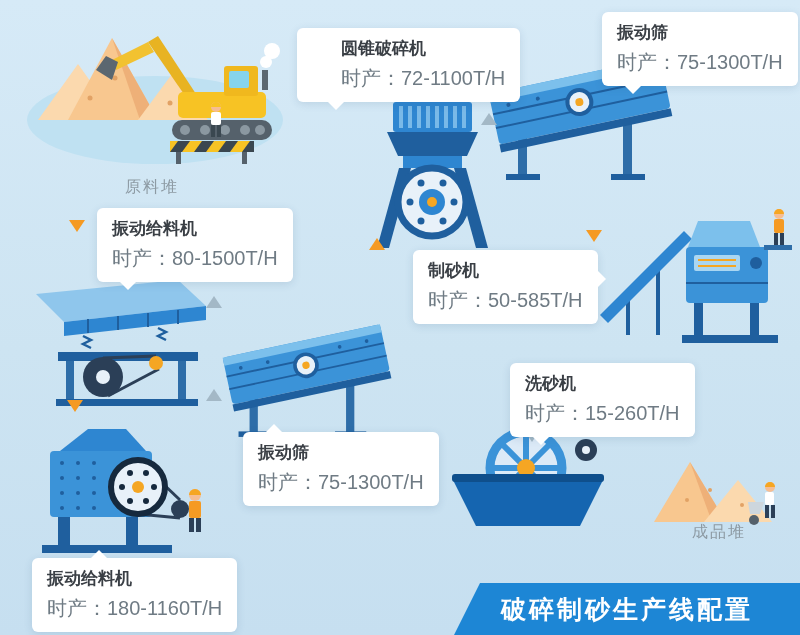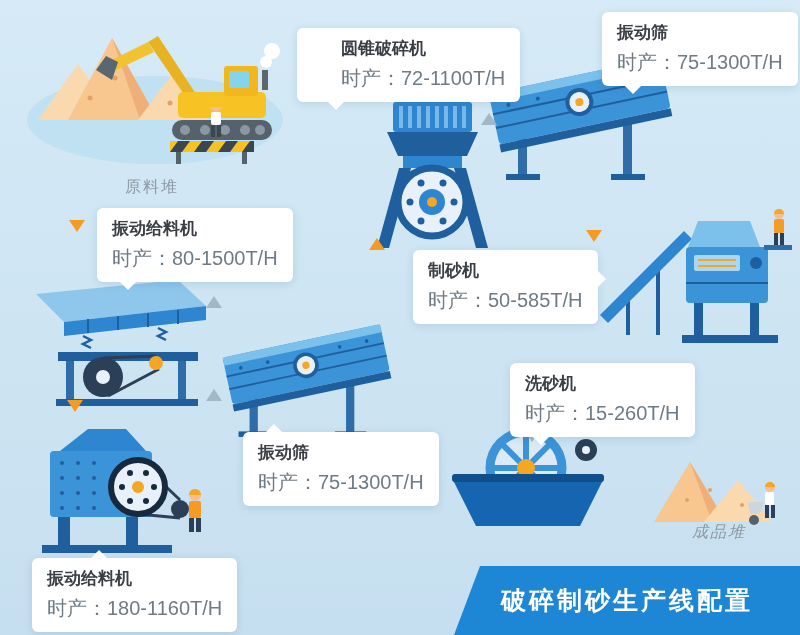--- a/index.html
+++ b/index.html
@@ -17,21 +17,21 @@
   }
   .co-title{font-size:17px; font-weight:600; color:#3a3f45; margin-bottom:5px;}
   .co-cap{font-size:20px; color:#6f7b84;}
   .tail{position:absolute; width:0; height:0; border:9px solid transparent;}
   .tail-b{bottom:-17px; border-top-color:#ffffff;}
   .tail-t{top:-17px; border-bottom-color:#ffffff;}
   .tail-r{right:-17px; border-left-color:#ffffff;}
   .pile-label{position:absolute; font-size:16px; color:#8d9aa3; letter-spacing:2px; z-index:4;}
   .arrow{position:absolute; z-index:4;}
   .banner{
-    position:absolute; right:0; bottom:0; width:346px; height:69px;
+    position:absolute; right:0; bottom:0; width:346px; height:52px;
     background:#1d86d5; clip-path:polygon(26px 0,100% 0,100% 100%,0 100%);
     display:flex; align-items:center; justify-content:center; z-index:6;
   }
   .banner span{color:#ffffff; font-size:25px; font-weight:bold; letter-spacing:3px;}
   
   #co-cone{left:297px; top:28px;padding-left:44px;}
   #co-screen-top{left:602px; top:12px;}
   #co-feeder{left:97px; top:208px;}
   #co-sandmaker{left:413px; top:250px;}
   #co-screen-mid{left:243px; top:432px;}
@@ -288,21 +288,21 @@
         <circle cx="118" cy="47" r="5" fill="#f6bd92"></circle>
         <path d="M113,47 a5,5 0 0 1 10,0" fill="#f5a623"></path>
         <rect x="113" y="52" width="9" height="13" rx="2" fill="#ffffff"></rect>
         <rect x="113" y="65" width="4" height="13" fill="#2b3f57"></rect>
         <rect x="119" y="65" width="4" height="13" fill="#2b3f57"></rect>
         <polygon points="96,62 112,62 108,74 98,74" fill="#cdd6dd"></polygon>
         <circle cx="102" cy="80" r="5" fill="#55616b"></circle>
       </g>
     </svg>
   </div>
-  <div class="pile-label" style="left:692px; top:522px;font-style:italic;">成品堆</div>
+  <div class="pile-label" style="left:692px; top:522px;">成品堆</div>
 
   <div class="arrow" style="left:68px; top:218px;">
     <svg width="18" height="15">
         <polygon points="1,2 17,2 9,14" fill="#f59a23"></polygon>
       </svg></div>
   <div class="arrow" style="left:66px; top:398px;">
     <svg width="18" height="15">
         <polygon points="1,2 17,2 9,14" fill="#f59a23"></polygon>
       </svg></div>
   <div class="arrow" style="left:205px; top:295px;">

